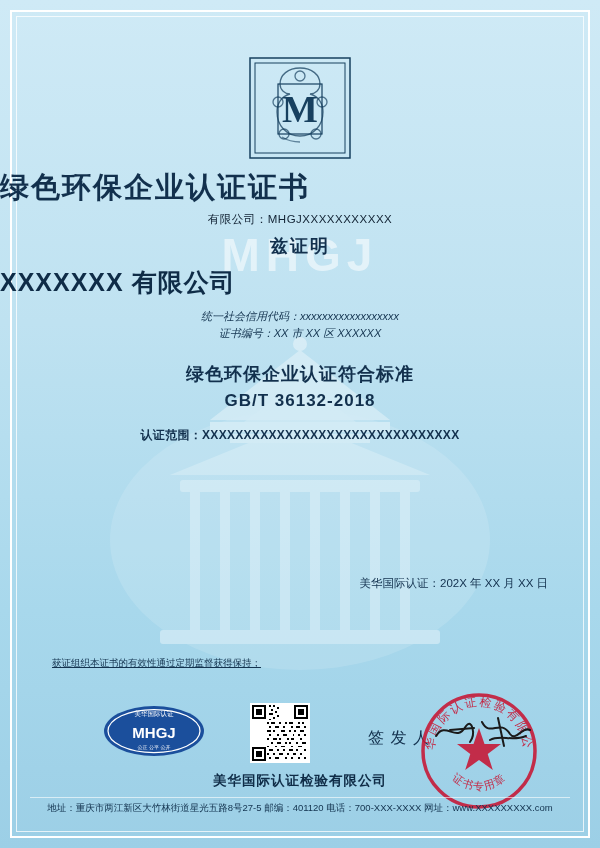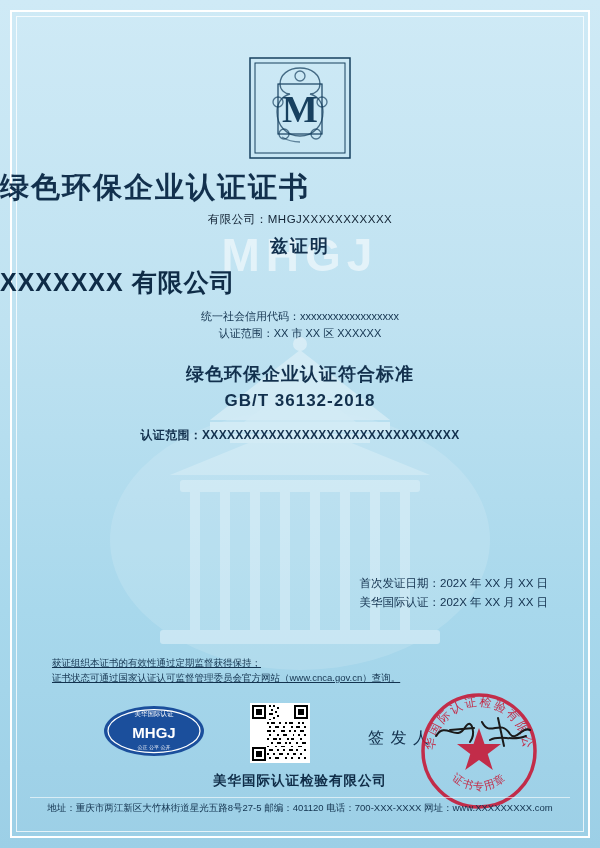--- a/index.html
+++ b/index.html
@@ -69,21 +69,21 @@
     letter-spacing:2px;
   }
   .company{
     position:absolute;left:0;right:0;top:266px;
     text-align:left;font-size:25px;font-weight:bold;color:#0f2c47;
     letter-spacing:1px;
   }
   .info{
     position:absolute;left:0;right:0;top:308px;
     text-align:center;
-    font-size:11px;color:#13334f;line-height:17px;
+    font-size:11px;color:#13334f;line-height:17px;font-style:italic;
   }
   .info div{white-space:nowrap;}
   .std-line{
     position:absolute;left:0;right:0;top:362px;
     text-align:center;font-size:18px;font-weight:bold;color:#12304d;
     letter-spacing:1px;
   }
   .std-code{
     position:absolute;left:0;right:0;top:391px;
     text-align:center;font-size:17px;font-weight:bold;color:#12304d;
@@ -192,38 +192,36 @@
     <div class="cert-no">
       <span>有限公司：</span><span>MHGJXXXXXXXXXXX</span>
     </div>
 
     <div class="hereby">兹证明</div>
 
     <div class="company">XXXXXXX 有限公司</div>
 
     <div class="info">
       <div>统一社会信用代码：xxxxxxxxxxxxxxxxxx</div>
-      <div>认证范围：XX 市 XX 区 XXXXXX</div>
+      <div>证书编号：XX 市 XX 区 XXXXXX</div>
     </div>
 
     <div class="std-line">绿色环保企业认证符合标准</div>
     <div class="std-code">GB/T 36132-2018</div>
 
     <div class="scope">
       <span>认证范围：</span><span>XXXXXXXXXXXXXXXXXXXXXXXXXXXXXXX</span>
     </div>
 
     <div class="dates">
-      <div>首次发证日期：202X 年 XX 月 XX 日</div>
       <div>美华国际认证：202X 年 XX 月 XX 日</div>
     </div>
 
     <div class="notes">
       <div>获证组织本证书的有效性通过定期监督获得保持；</div>
-      <div>证书状态可通过国家认证认可监督管理委员会官方网站（www.cnca.gov.cn）查询。</div>
     </div>
 
     <div class="bottom">
 
       <svg class="mhgj-badge" viewBox="0 0 204 104">
         <ellipse cx="102" cy="52" rx="100" ry="50" fill="#1b4f9c"></ellipse>
         <ellipse cx="102" cy="52" rx="92" ry="43" fill="none" stroke="#ffffff" stroke-width="2.5"></ellipse>
         <text x="102" y="22" text-anchor="middle" font-size="13" fill="#ffffff" font-family="DejaVu Sans, sans-serif">美华国际认证</text>
         <text x="102" y="66" text-anchor="middle" font-size="30" font-weight="bold" fill="#ffffff" font-family="Liberation Sans, sans-serif">MHGJ</text>
         <text x="102" y="88" text-anchor="middle" font-size="10" fill="#ffffff" font-family="DejaVu Sans, sans-serif">公正  公平  公开</text>

